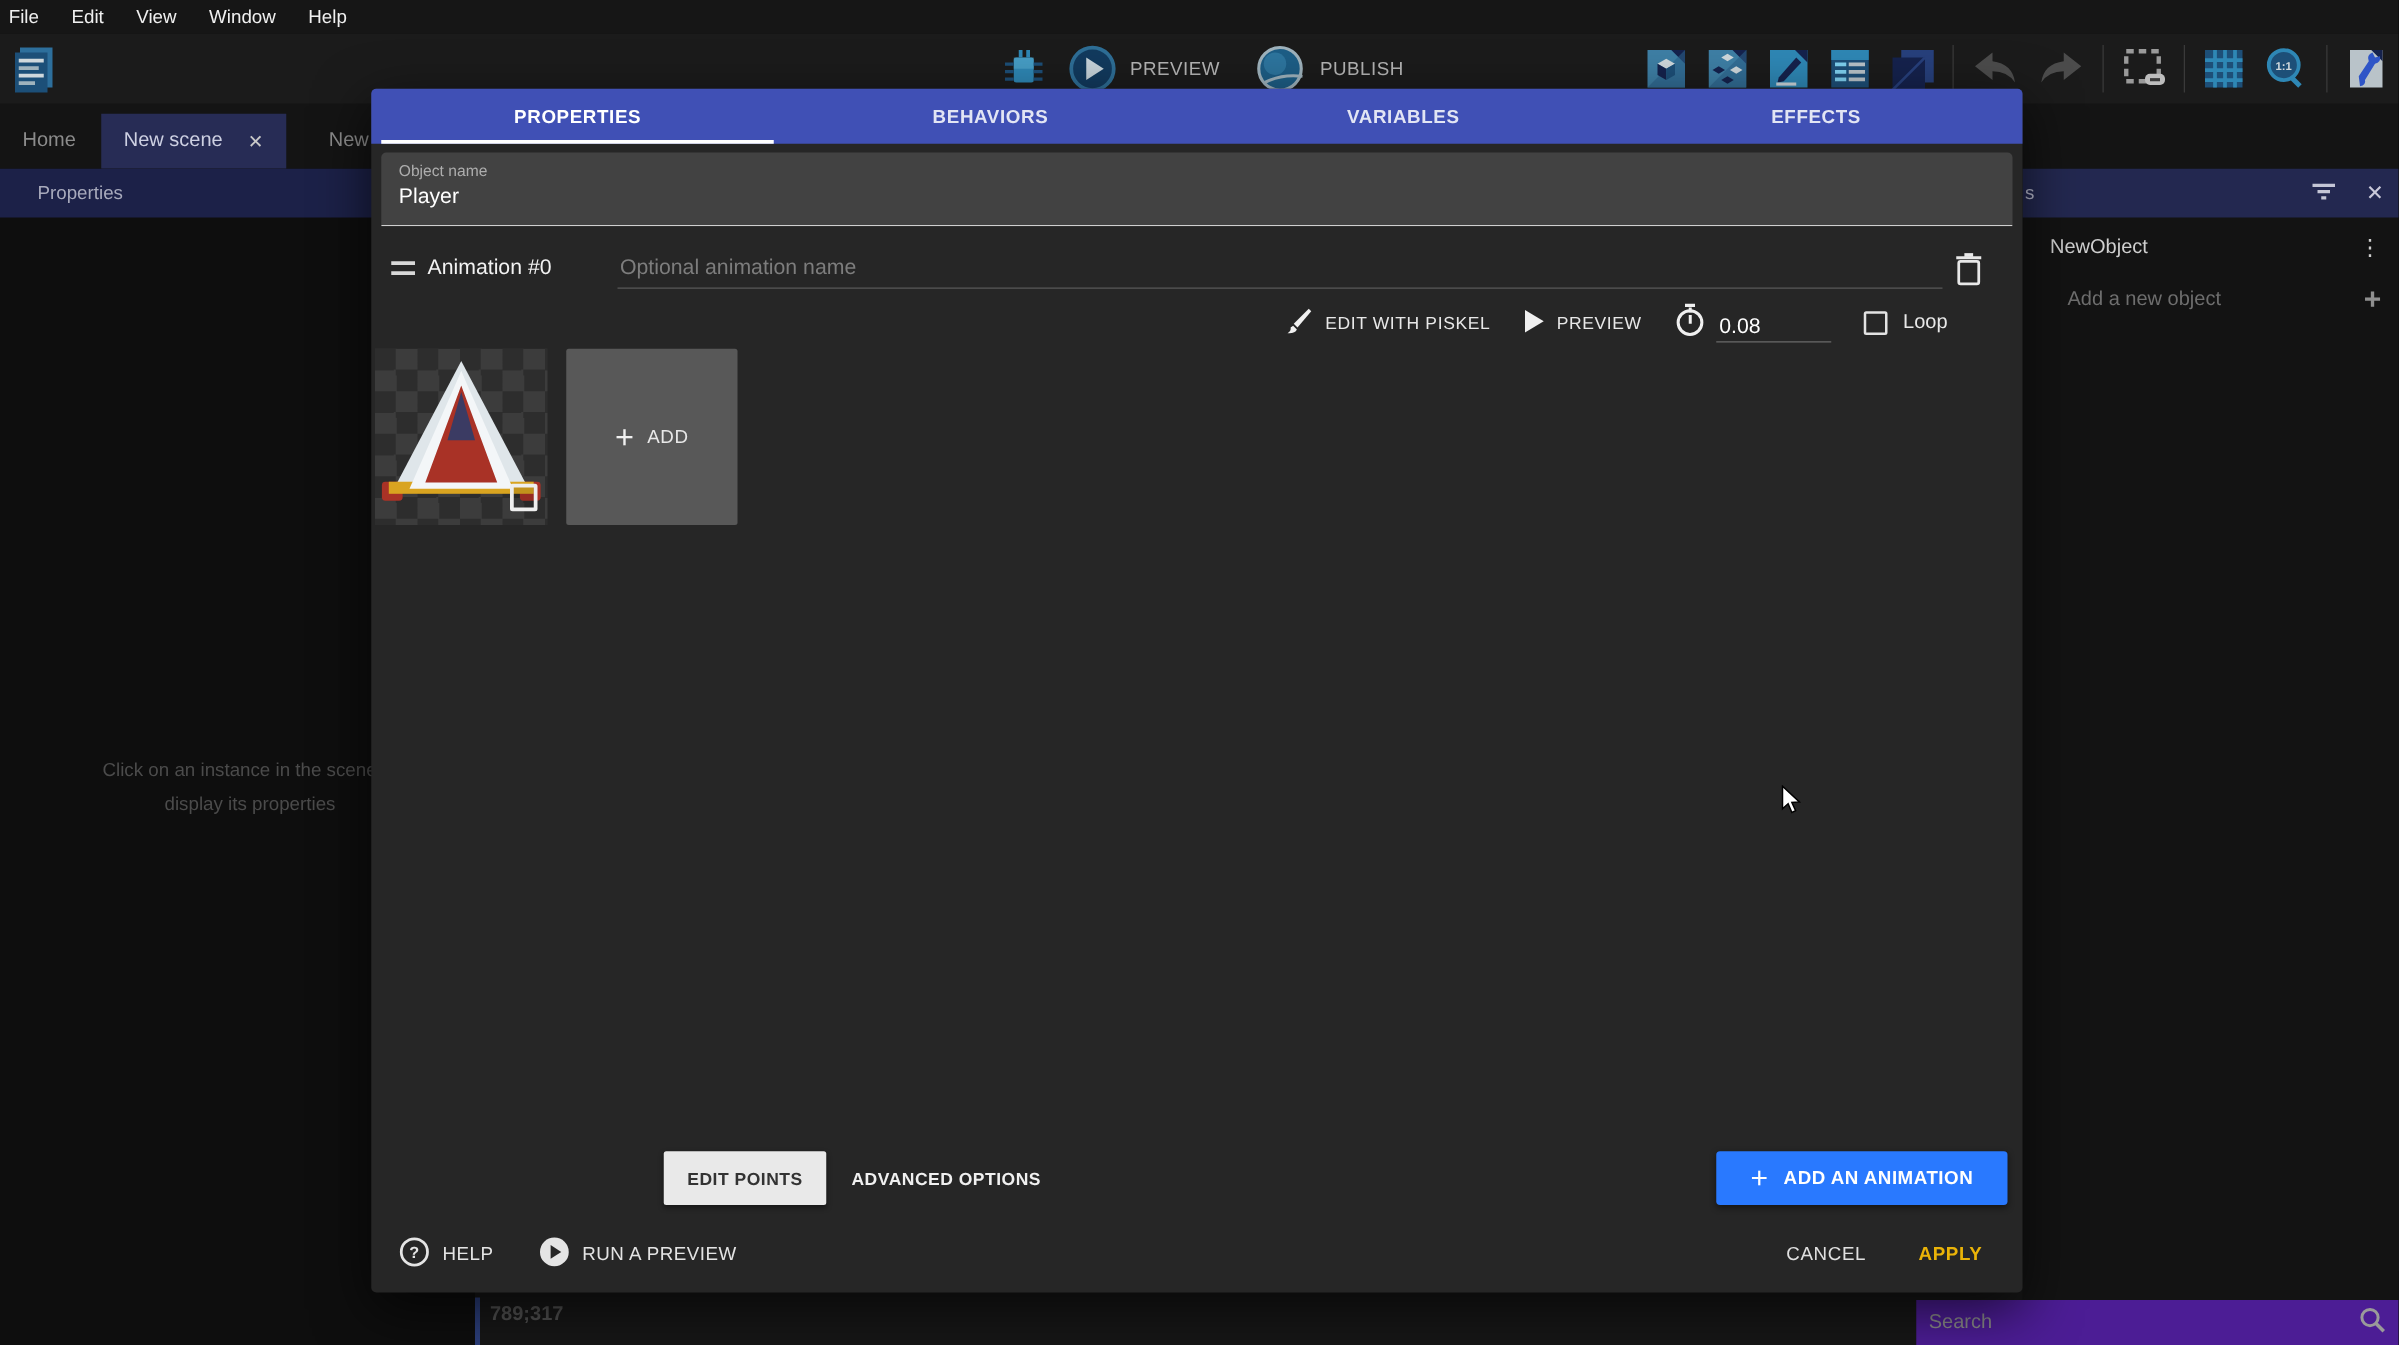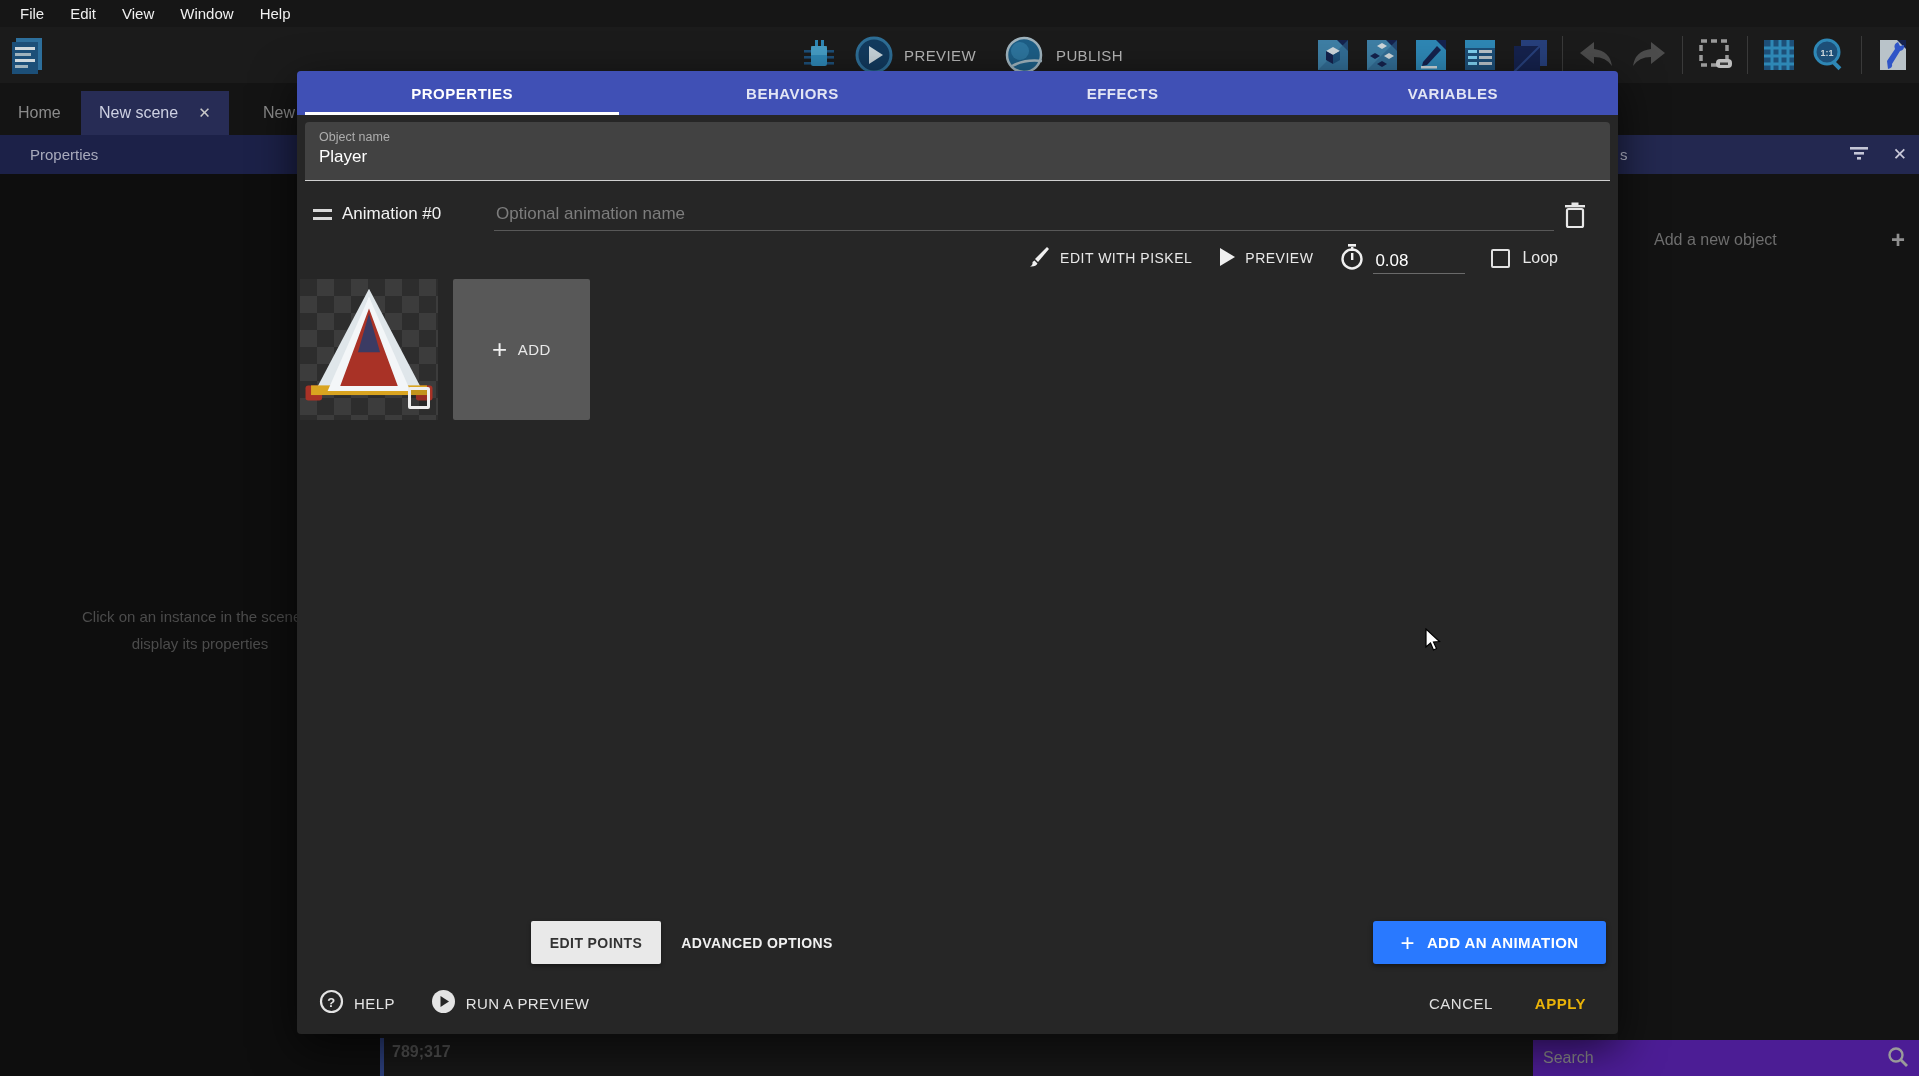--- a/index.html
+++ b/index.html
@@ -6,21 +6,21 @@
   html,body { background:#000; }
   body { font-family:"Liberation Sans", sans-serif; }
   #app {
     position:relative; width:1919px; height:1076px; overflow:hidden;
     background:#141414; color:#ddd; font-size:15px;
   }
   .abs { position:absolute; }
 
   
   .menubar { left:0; top:0; width:1919px; height:27px; background:#161616;
-    display:flex; align-items:center; gap:26px; padding-left:20px; color:#f0f0f0; font-size:15px; }
+    display:flex; align-items:center; gap:26px; padding-left:7px; color:#f0f0f0; font-size:15px; }
   .menubar span { cursor:default; }
 
   
   .toolbar { left:0; top:27px; width:1919px; height:56px; background:#1b1b1b; }
   .tb-icon { display:inline-flex; align-items:center; justify-content:center; }
   .tb-center { position:absolute; left:800px; top:0; height:56px; display:flex; align-items:center; gap:10px; color:#b5b5b5; }
   .tb-label { font-size:15px; letter-spacing:.4px; }
   .tb-right { position:absolute; top:0; right:8px; height:56px; display:flex; align-items:center; gap:13px; }
   .tb-sep { width:1px; height:38px; background:#3a3a3a; }
 
@@ -305,20 +305,25 @@
       <span class="grow"></span>
       <span style="margin-right:24px;">
         <svg width="20" height="16" viewBox="0 0 20 16">
           <rect x="1" y="2" width="18" height="2.6" fill="#c4c6d6"></rect>
           <rect x="5" y="7" width="10" height="2.6" fill="#c4c6d6"></rect>
           <rect x="8" y="12" width="4" height="2.6" fill="#c4c6d6"></rect>
         </svg>
       </span>
       <span style="font-size:17px;color:#c9c9d9;">✕</span>
     </div>
+    <div class="rp-row rp-obj">
+      <span>NewObject</span>
+      <span class="grow"></span>
+      <span class="dots">⋮</span>
+    </div>
     <div class="rp-row rp-add">
       <span>Add a new object</span>
       <span class="grow"></span>
       <span class="plusg">+</span>
     </div>
   </div>
 
   <div class="abs searchbar">
     <input type="text" placeholder="Search" style="">
     <span>
@@ -327,22 +332,22 @@
         <path d="M14 14 L20 20" stroke="#9a9a9a" stroke-width="2.8"></path>
       </svg>
     </span>
   </div>
 
   <div class="abs dialog">
 
     <div class="dlg-tabs">
       <div class="dlg-tab active">PROPERTIES</div>
       <div class="dlg-tab">BEHAVIORS</div>
+      <div class="dlg-tab">VARIABLES</div>
       <div class="dlg-tab">EFFECTS</div>
-      <div class="dlg-tab">VARIABLES</div>
       <div class="dlg-underline"></div>
     </div>
 
     <div class="name-card">
       <div class="lbl">Object name</div>
       <input type="text" value="Player" style="">
     </div>
 
     <div class="anim-head">
       <div class="drag-handle"></div>

